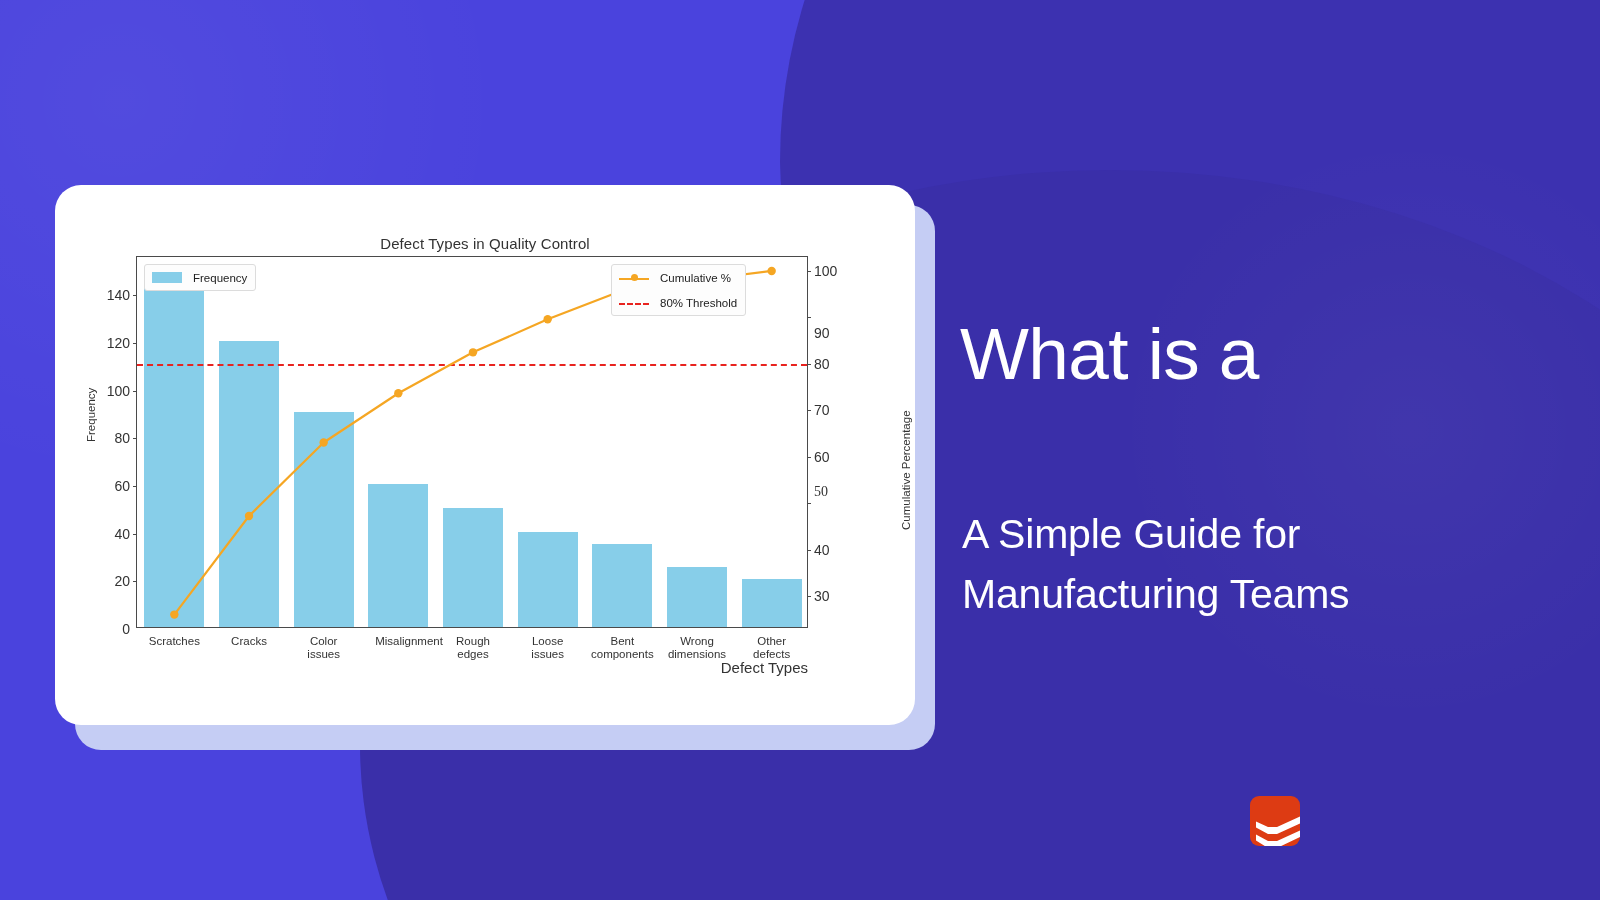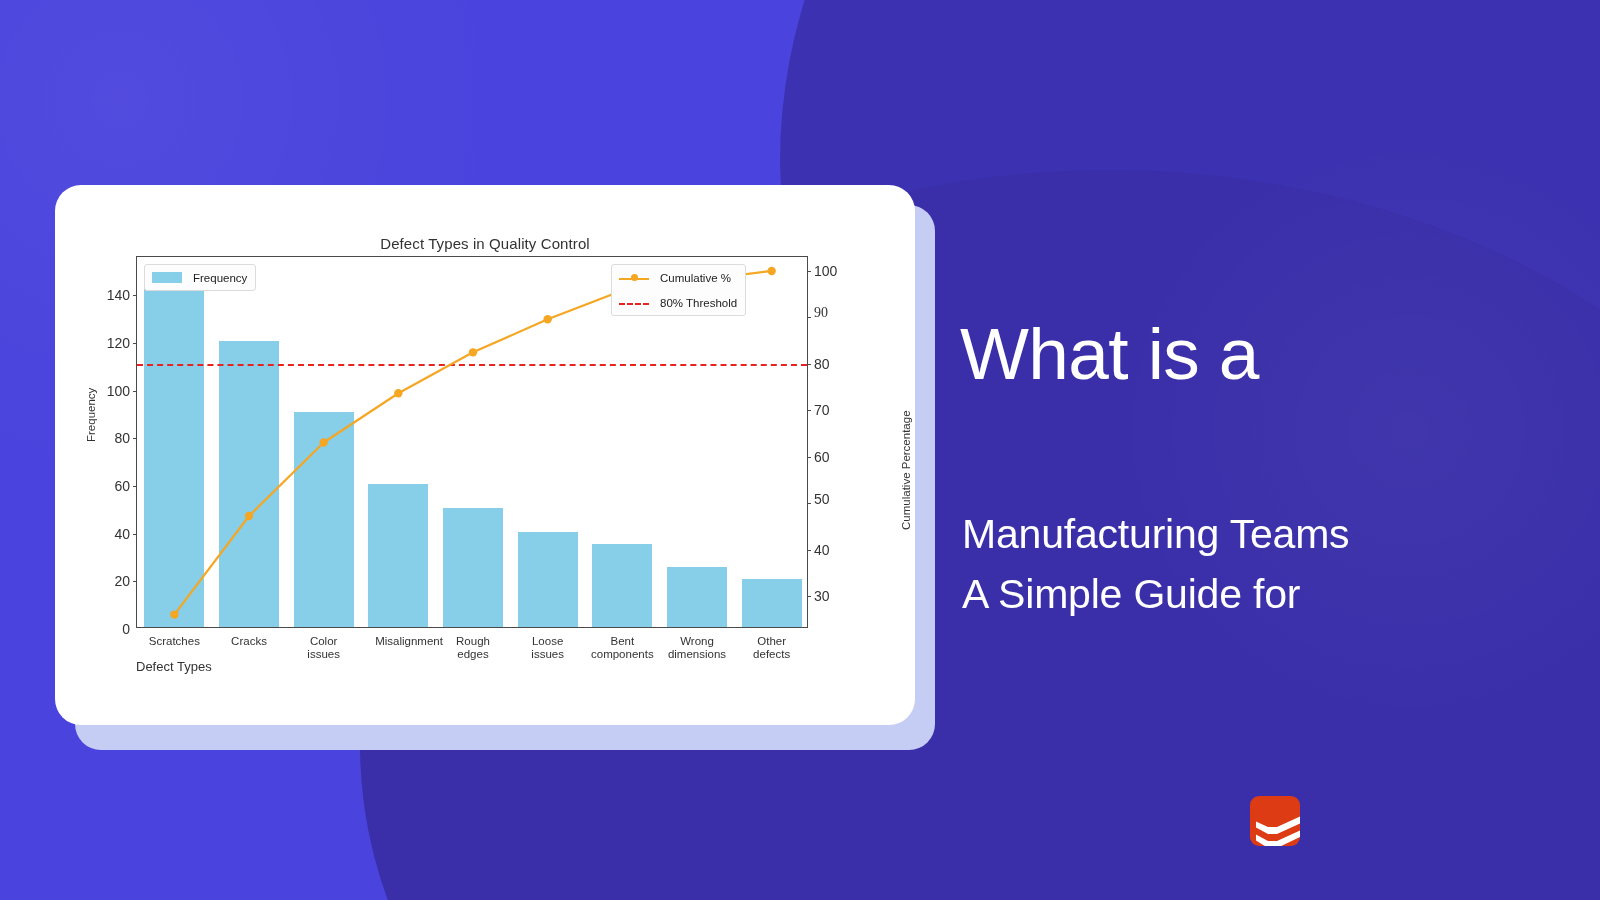--- a/index.html
+++ b/index.html
@@ -189,22 +189,22 @@
     color: #333;
     transform: rotate(-90deg);
     transform-origin: left top;
     white-space: nowrap;
   }
   .xlabel {
     position: absolute;
     left: 81px;
     top: 474px;
     width: 672px;
-    text-align: left;
-    font-size: 13px;
+    text-align: right;
+    font-size: 15px;
     color: #333;
   }
 
   
   .legend {
     position: absolute;
     background: #fdfdfd;
     border: 1px solid #dcdcdc;
     border-radius: 3px;
     padding: 5px 8px 5px 7px;
@@ -368,29 +368,29 @@
           <div class="tickmark-l" style="top: 85.8462px;"></div>
           <div class="ytick-l" style="top: 85.8462px;">120</div>
           <div class="tickmark-l" style="top: 38.1538px;"></div>
           <div class="ytick-l" style="top: 38.1538px;">140</div>
           <div class="ytick-l" style="top: 372px;">0</div>
           <div class="tickmark-r" style="top: 339.45px;"></div>
           <div class="ytick-r" style="top: 339.45px;">30</div>
           <div class="tickmark-r" style="top: 292.95px;"></div>
           <div class="ytick-r" style="top: 292.95px;">40</div>
           <div class="tickmark-r" style="top: 246.45px;"></div>
-          <div class="ytick-r" style="top: 242px;">50</div>
+          <div class="ytick-r" style="top: 235px; font-family: Liberation Serif, serif;">50</div>
           <div class="tickmark-r" style="top: 199.95px;"></div>
           <div class="ytick-r" style="top: 199.95px;">60</div>
           <div class="tickmark-r" style="top: 153.45px;"></div>
           <div class="ytick-r" style="top: 153.45px;">70</div>
           <div class="tickmark-r" style="top: 106.95px;"></div>
           <div class="ytick-r" style="top: 106.95px;">80</div>
           <div class="tickmark-r" style="top: 60.45px;"></div>
-          <div class="ytick-r" style="top: 56px; font-family: Liberation Serif, serif;">90</div>
+          <div class="ytick-r" style="top: 76px;">90</div>
           <div class="tickmark-r" style="top: 13.95px;"></div>
           <div class="ytick-r" style="top: 13.95px;">100</div>
           <div class="xtick" style="left: 37.3333px;">Scratches</div>
           <div class="xtick" style="left: 112px;">Cracks</div>
           <div class="xtick" style="left: 186.667px;">Color
 issues</div>
           <div class="xtick" style="left: 272px;">Misalignment</div>
           <div class="xtick" style="left: 336px;">Rough
 edges</div>
           <div class="xtick" style="left: 410.667px;">Loose
@@ -422,22 +422,22 @@
       </div>
 
     </div>
   </div>
 
   <div class="headline">
     <span class="line">What is a</span>
   </div>
 
   <div class="subhead">
+    <span class="line">A Simple Guide for</span>
     <span class="line">Manufacturing Teams</span>
-    <span class="line">A Simple Guide for</span>
   </div>
 
   <div class="logo">
     <div class="logo-mark">
       <svg width="50" height="50" viewBox="0 0 50 50" aria-hidden="true">
         <path d="M50 27.5 L27 38 L18 38 L6 31.5 L6 25.5 L18 31 L27 31 L50 20.5 Z" fill="#ffffff"></path>
         <path d="M6 44.5 L6 38.5 L18 45 L27 45 L50 34.5 L50 41 L27 52 L18 52 Z" fill="#ffffff"></path>
       </svg>
     </div>
   </div>

